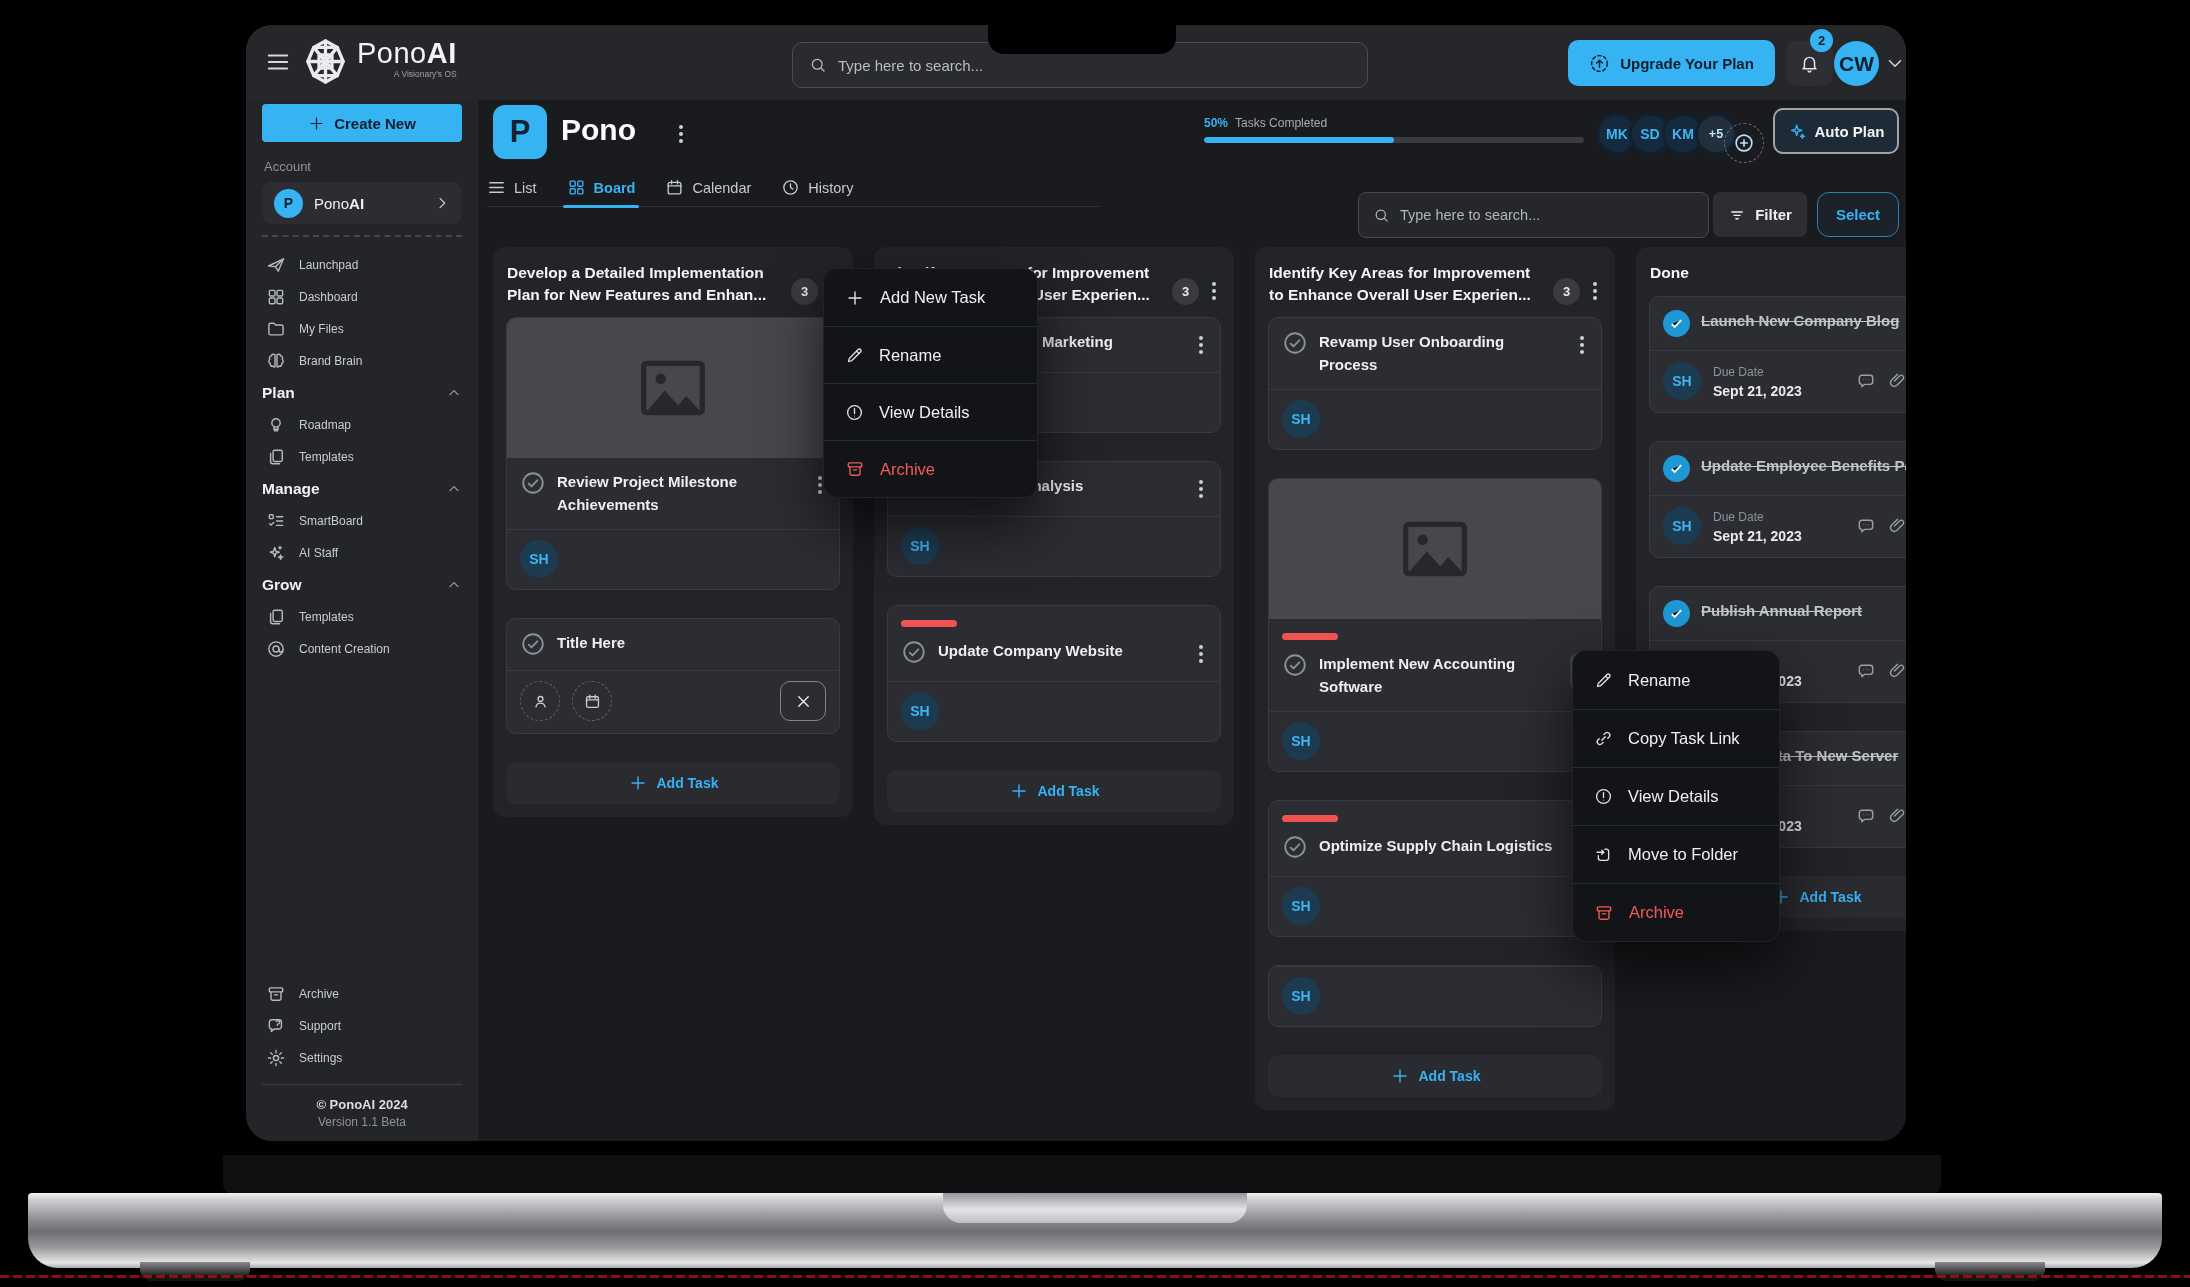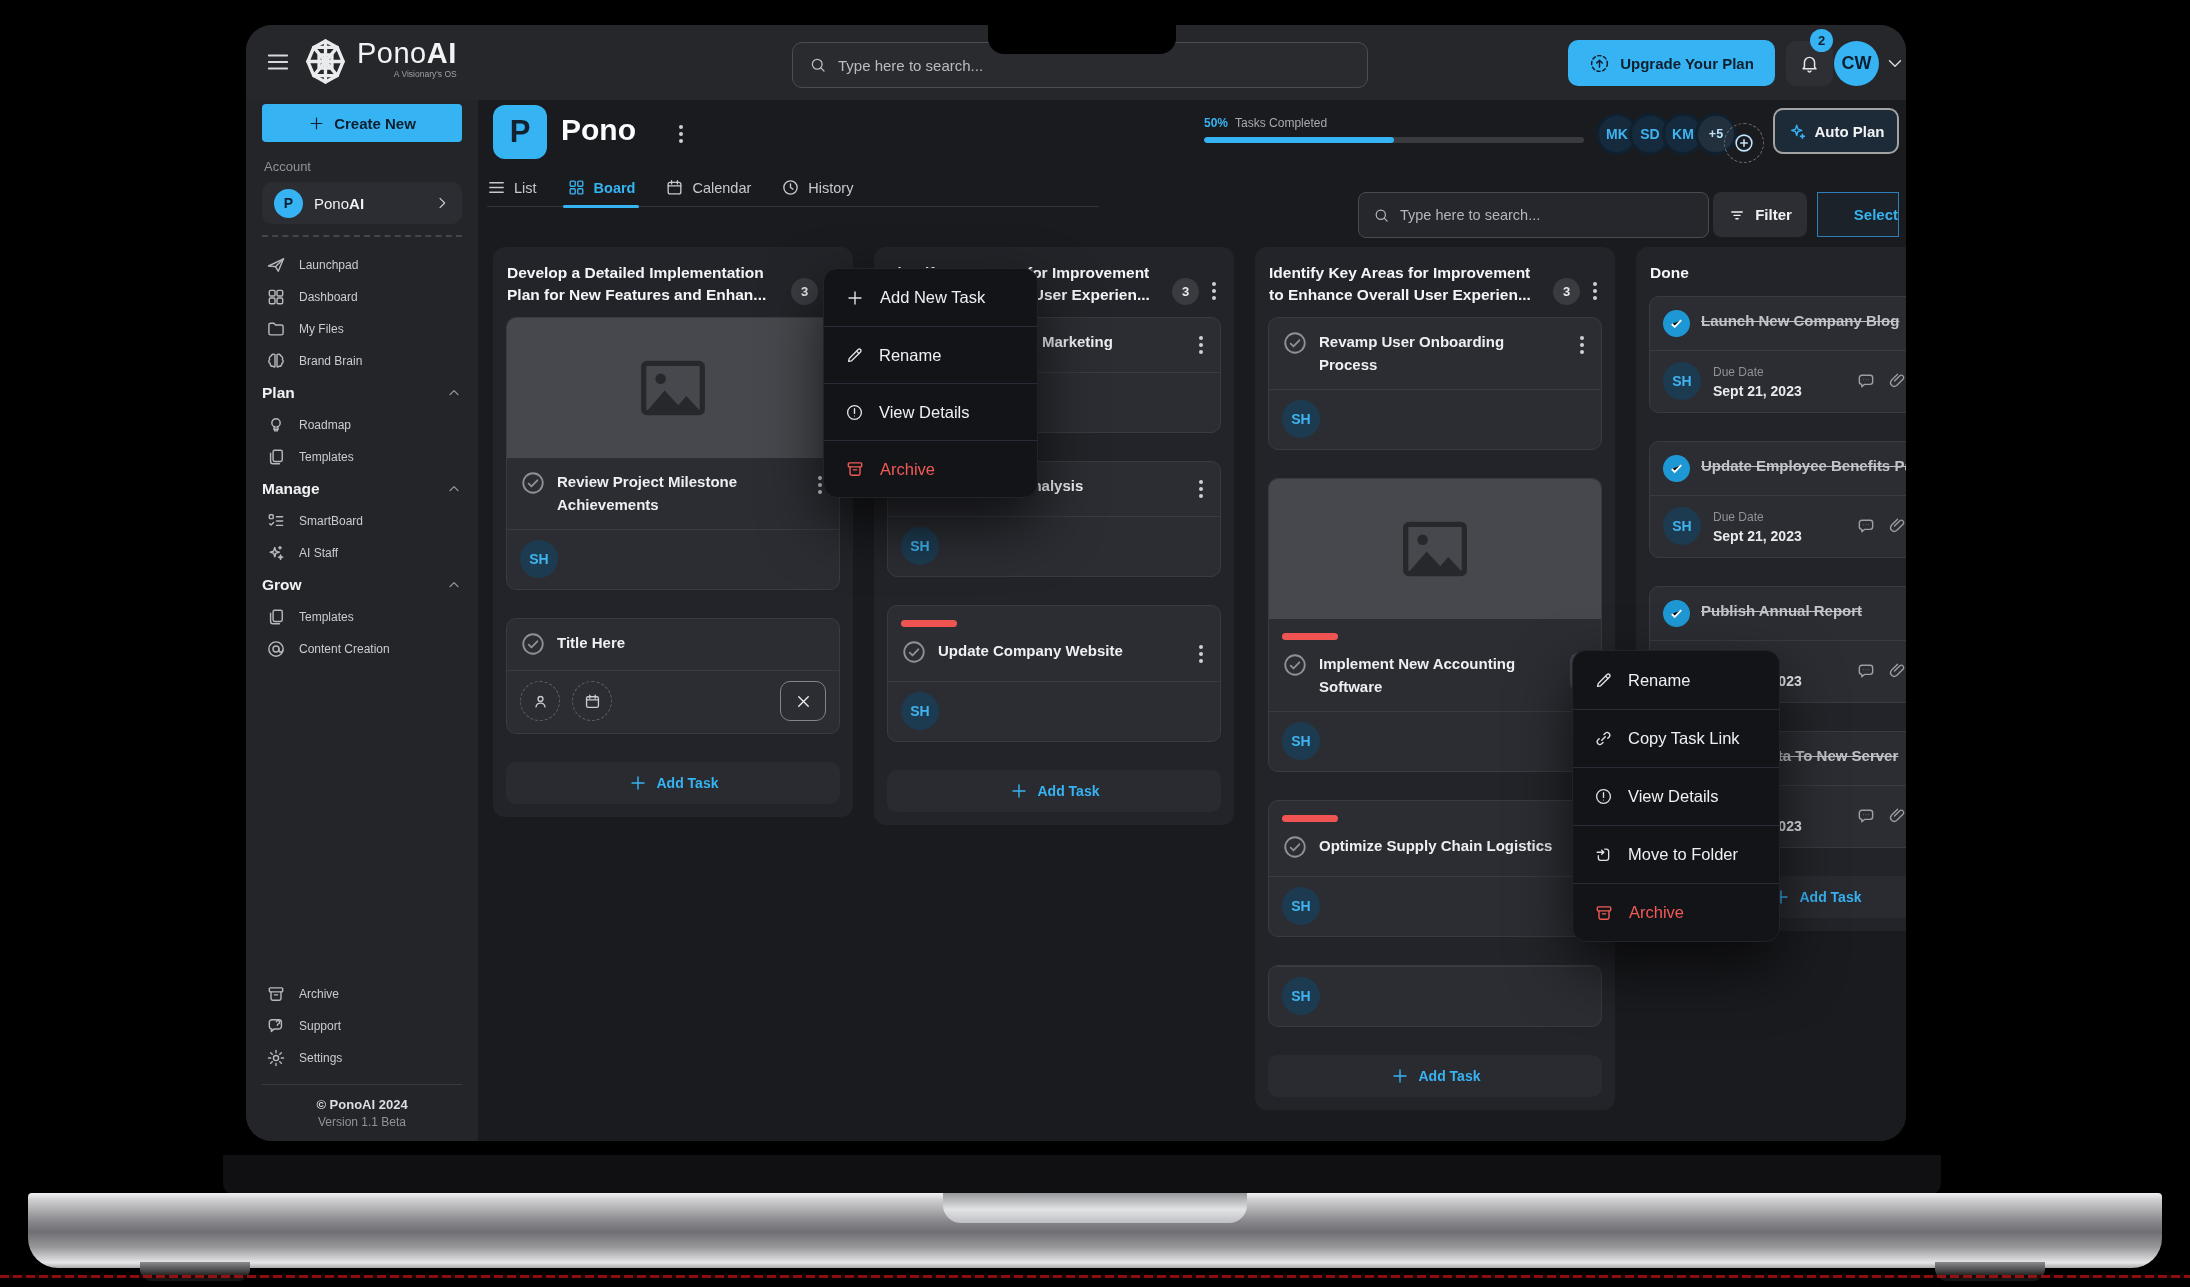--- a/index.html
+++ b/index.html
@@ -19,21 +19,21 @@
 .topbar{position:absolute;left:0;top:0;right:0;height:75px;background:#26272b}
 .hamb{position:absolute;left:18px;top:24px;width:28px;height:26px;color:#d7d9db}
 .logo{position:absolute;left:56px;top:13px;display:flex;align-items:flex-start;gap:8px;color:#f2f3f5}
 .logo-word{font-size:29px;font-weight:300;letter-spacing:.5px;line-height:1.05}
 .logo-word b{font-weight:800}
 .tagline{font-size:8.5px;color:#9ea1a6;text-align:right;margin-top:1px}
 .tb-search{position:absolute;left:546px;top:17px;width:576px;height:46px;border:1px solid #4c4d52;border-radius:10px;background:#2a2b2f;display:flex;align-items:center;gap:11px;padding:0 16px;color:#b9bcc1;font-size:15px}
 .upgrade{position:absolute;left:1322px;top:15px;width:207px;height:46px;background:#36b3f3;border-radius:10px;display:flex;align-items:center;justify-content:center;gap:10px;color:#0e1f2d;font-size:15px;font-weight:700}
 .bellbtn{position:absolute;left:1540px;top:16px;width:47px;height:45px;background:#2e2f34;border-radius:10px;display:flex;align-items:center;justify-content:center;color:#e3e5e8}
 .bellbadge{position:absolute;left:1564px;top:4px;width:23px;height:23px;border-radius:50%;background:#36b3f3;color:#0e1f2d;font-size:13px;font-weight:800;display:flex;align-items:center;justify-content:center;z-index:2}
-.cw{position:absolute;left:1588px;top:16px;width:45px;height:45px;border-radius:50%;background:#36b3f3;color:#0d2030;font-size:18px;font-weight:800;display:flex;align-items:center;justify-content:center}
+.cw{position:absolute;left:1588px;top:16px;width:45px;height:45px;border-radius:50%;background:#36b3f3;color:#0d2030;font-size:21px;font-weight:800;display:flex;align-items:center;justify-content:center}
 .tb-chev{position:absolute;left:1638px;top:27px;color:#cfd2d6}
 
 .sidebar{position:absolute;left:0;top:75px;width:233px;bottom:0;background:#242529;border-right:1px solid #1b1c1f;padding:4px 16px 0}
 .create-btn{height:38px;background:#36b3f3;border-radius:4px;display:flex;align-items:center;justify-content:center;gap:9px;color:#0d1f2e;font-size:15px;font-weight:700;margin-bottom:17px}
 .acct-label{font-size:13px;color:#8f9297;margin:0 0 8px 2px}
 .acct-row{height:42px;background:#2c2d32;border-radius:10px;display:flex;align-items:center;gap:11px;padding:0 12px;margin-bottom:11px}
 .p-dot{width:29px;height:29px;border-radius:50%;background:#36b3f3;color:#0d2030;font-weight:800;font-size:14px;display:flex;align-items:center;justify-content:center}
 .acct-name{flex:1;font-size:15px;color:#eef0f2}
 .acct-name b{font-weight:800}
 .dash-sep{border-top:2px dashed #45464b;margin:2px 0 12px}
@@ -61,21 +61,21 @@
 .mcir.extra{background:#22303d;color:#bfe2f7;font-size:12.5px}
 .dash-add{position:absolute;left:1245px;top:23px;width:40px;height:40px;border-radius:50%;border:1.7px dashed #6b6c72;color:#bfe4fb;display:flex;align-items:center;justify-content:center}
 .autoplan{position:absolute;left:1294px;top:8px;width:126px;height:46px;border:2px solid #a3a3a3;background:#1d2b38;border-radius:10px;display:flex;align-items:center;justify-content:center;gap:8px;color:#f2f4f6;font-size:15px;font-weight:700}
 .autoplan .icn{color:#36b3f3}
 .tabs{position:absolute;left:8px;top:78px;width:612px;display:flex;gap:30px;border-bottom:1px solid #33343a;padding-bottom:9px}
 .tab{display:flex;align-items:center;gap:8px;font-size:14.5px;color:#c6c9cd;position:relative}
 .tab.active{color:#36b3f3;font-weight:700}
 .tab.active:after{content:"";position:absolute;left:-4px;right:-4px;bottom:-11px;height:3px;background:#36b3f3;border-radius:2px}
 .bd-search{position:absolute;left:879px;top:92px;width:351px;height:46px;border:1px solid #4a4b50;border-radius:8px;background:#26272c;display:flex;align-items:center;gap:10px;padding:0 14px;color:#b3b6bb;font-size:14.5px}
 .filter-btn{position:absolute;left:1234px;top:92px;width:94px;height:45px;background:#2d2e33;border-radius:8px;display:flex;align-items:center;justify-content:center;gap:9px;color:#eff1f3;font-size:15px;font-weight:600}
-.select-btn{position:absolute;left:1338px;top:92px;width:82px;height:45px;border:1px solid #2d7fb8;background:rgba(54,179,243,.05);border-radius:0;display:flex;align-items:center;justify-content:flex-end;color:#36b3f3;font-size:15px;font-weight:700}
+.select-btn{position:absolute;left:1338px;top:92px;width:82px;height:45px;border:1px solid #2d7fb8;background:rgba(54,179,243,.05);border-radius:12px;display:flex;align-items:center;justify-content:center;color:#36b3f3;font-size:15px;font-weight:700}
 
 #canvas{position:absolute;left:0;top:147px;right:0;bottom:0;overflow:hidden;padding-left:14px}
 #columns{display:flex;gap:21px;align-items:flex-start}
 .column{width:360px;flex:none;background:#232429;border-radius:12px;padding:12px 13px 13px}
 .col-head{display:flex;gap:9px;align-items:flex-end;padding:3px 1px 12px}
 .col-title{flex:1;font-size:15.5px;font-weight:700;color:#f4f5f7;line-height:1.4}
 .cnt{width:27px;height:27px;border-radius:50%;background:#3a3b41;color:#e8eaec;font-size:13px;font-weight:600;display:flex;align-items:center;justify-content:center;flex:none}
 .kebab{color:#cdd0d4;flex:none;padding:2px 4px}
 .kebab .dot{width:4px;height:4px;border-radius:50%;background:currentColor;margin:3px auto}
 .kb-hl{background:#42444c;border-radius:8px;padding:7px 7px}

